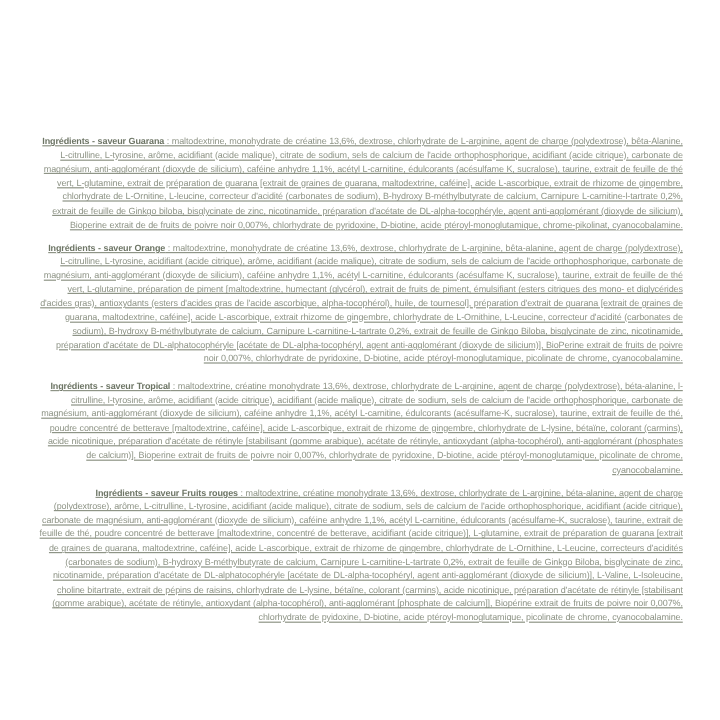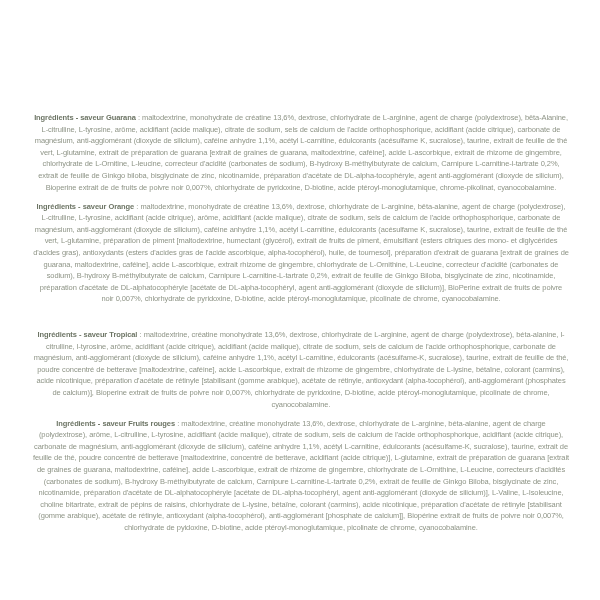--- a/index.html
+++ b/index.html
@@ -17,29 +17,30 @@
     box-sizing: border-box;
     width: 600px;
     padding: 112px 31px 0 33px;
   }
   .para {
     margin: 0 0 7.5px 0;
     font-size: 7.5px;
     letter-spacing: -0.1px;
     line-height: 11.6px;
     color: #8e9486;
-    text-align: center;
+    text-align: right;
     word-spacing: 0.2px;
+    text-decoration: underline;
   }
   .para .flavor-heading {
     font-weight: bold;
     color: #6d7565;
   }
   .para.extra-gap {
-    margin-top: 24px;
+    margin-top: 11px;
   }
 </style>
 </head>
 <body>
 
 <div class="doc">
 
   <p class="para">
     <span class="flavor-heading">Ingrédients - saveur Guarana</span><span> : maltodextrine, monohydrate de créatine 13,6%, dextrose, chlorhydrate de L-arginine, agent de charge (polydextrose), bêta-Alanine, L-citrulline, L-tyrosine, arôme, acidifiant (acide malique), citrate de sodium, sels de calcium de l'acide orthophosphorique, acidifiant (acide citrique), carbonate de magnésium, anti-agglomérant (dioxyde de silicium), caféine anhydre 1,1%, acétyl L-carnitine, édulcorants (acésulfame K, sucralose), taurine, extrait de feuille de thé vert, L-glutamine, extrait de préparation de guarana [extrait de graines de guarana, maltodextrine, caféine], acide L-ascorbique, extrait de rhizome de gingembre, chlorhydrate de L-Ornitine, L-leucine, correcteur d'acidité (carbonates de sodium), B-hydroxy B-méthylbutyrate de calcium, Carnipure L-carnitine-l-tartrate 0,2%, extrait de feuille de Ginkgo biloba, bisglycinate de zinc, nicotinamide, préparation d'acétate de DL-alpha-tocophéryle, agent anti-agglomérant (dioxyde de silicium), Bioperine extrait de de fruits de poivre noir 0,007%, chlorhydrate de pyridoxine, D-biotine, acide ptéroyl-monoglutamique, chrome-pikolinat, cyanocobalamine.</span>
   </p>

